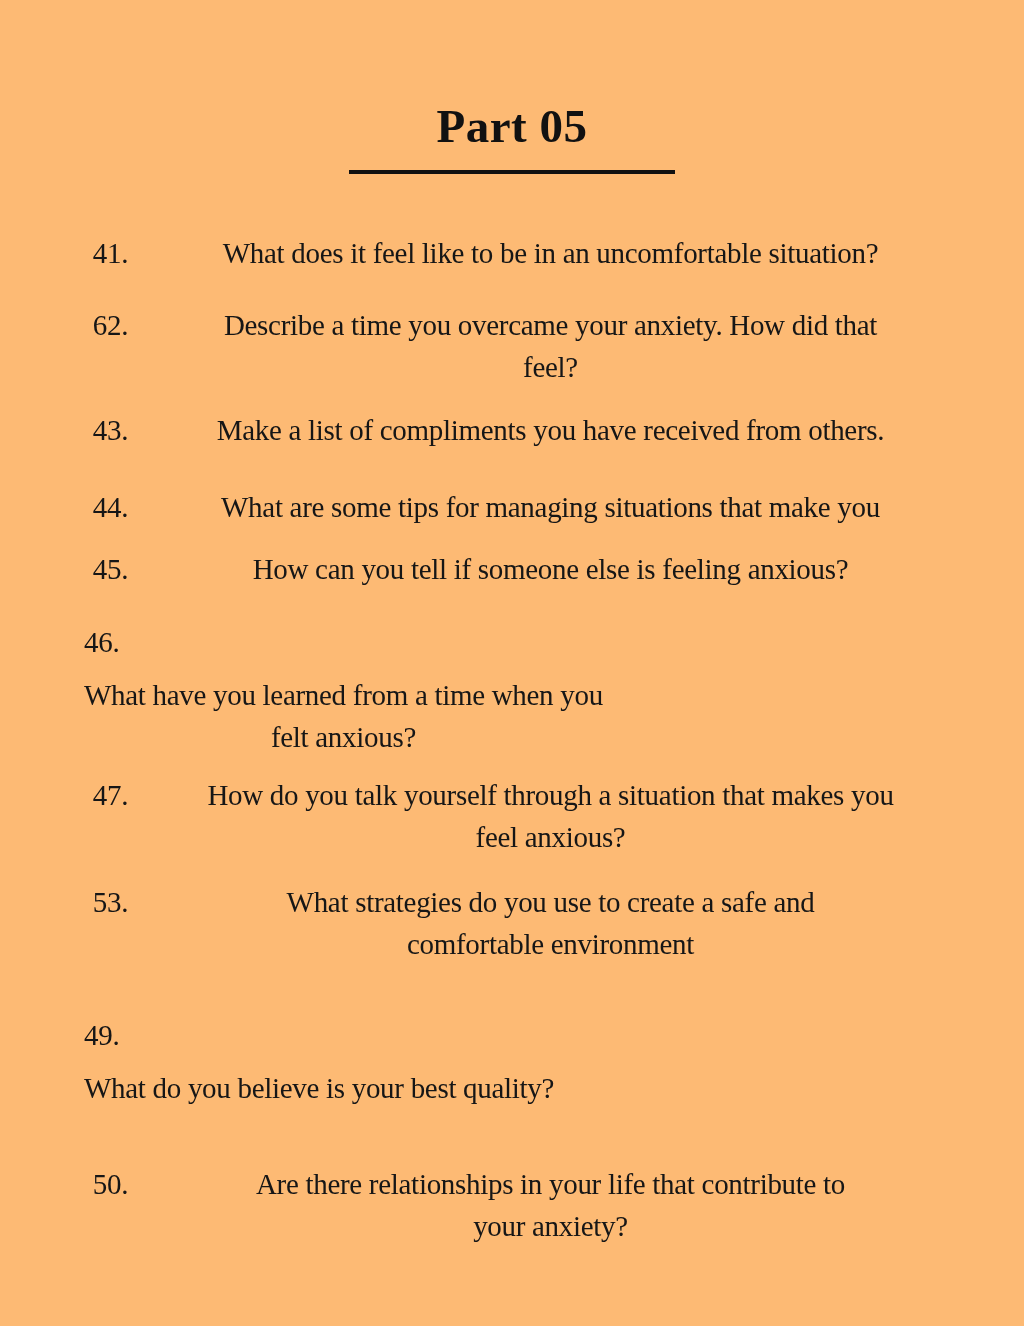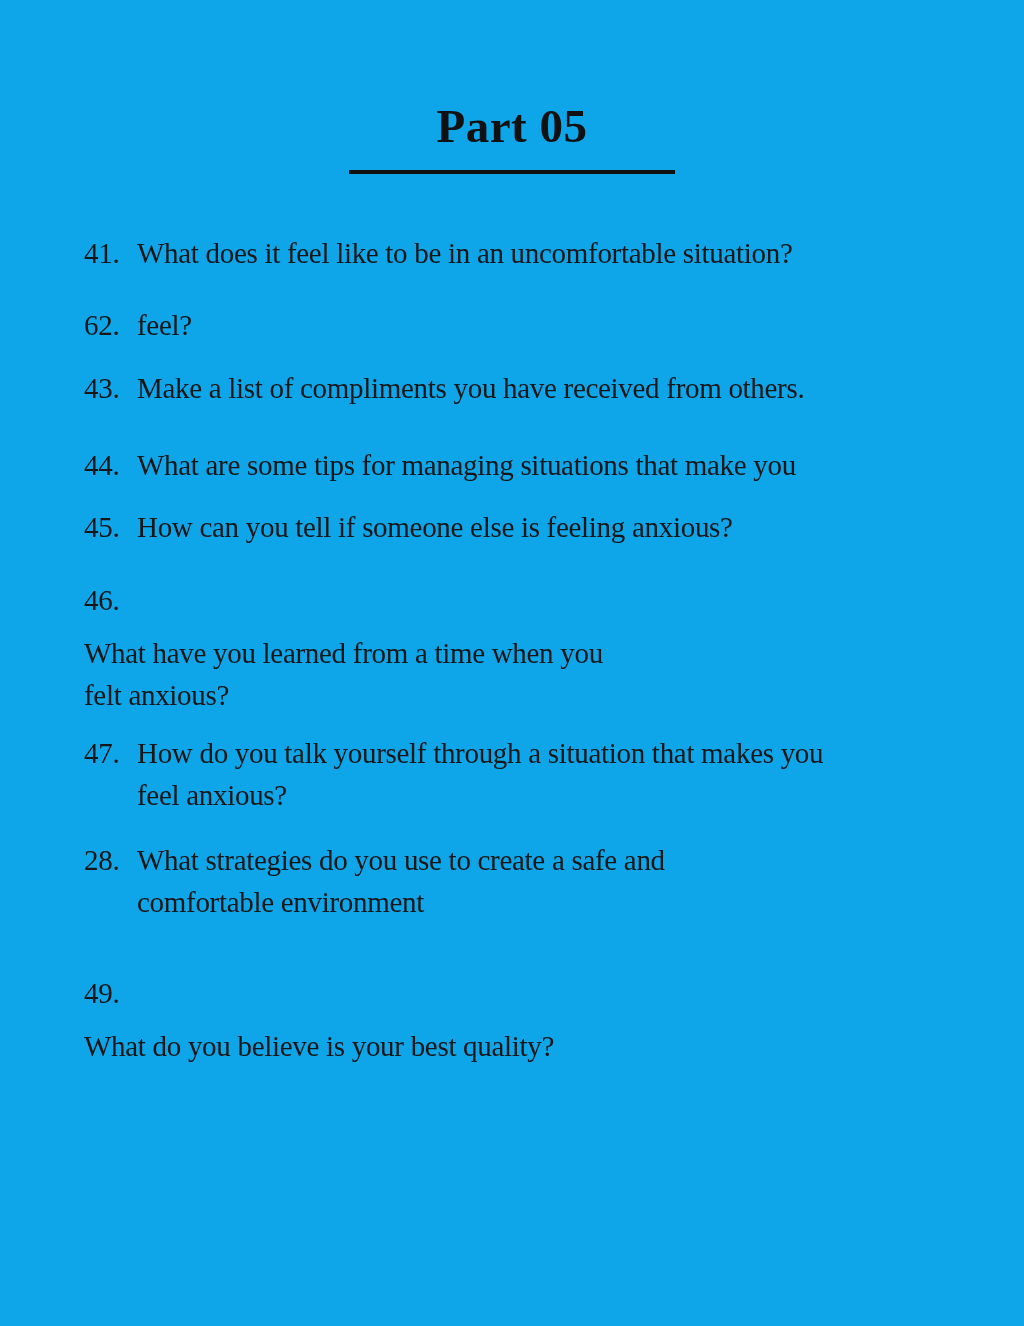--- a/index.html
+++ b/index.html
@@ -13,21 +13,21 @@
     height: 1326px;
     font-family: "Liberation Serif", "DejaVu Serif", serif;
     color: #161616;
     overflow: hidden;
   }
 
   .page {
     width: 1024px;
     height: 1326px;
     padding-top: 96px;
-    background: #0ea5e9;
+    background: #fdba74;
   }
 
   .doc-header {
     text-align: center;
   }
 
   .doc-title {
     font-size: 47px;
     font-weight: 700;
     letter-spacing: 0.5px;
@@ -47,20 +47,21 @@
     padding-left: 84px;
     padding-right: 60px;
   }
 
   .question {
     display: flex;
     align-items: flex-start;
     font-size: 29px;
     line-height: 42px;
     letter-spacing: -0.3px;
+    text-align: center;
   }
 
   .q-num {
     flex: 0 0 53px;
     white-space: nowrap;
   }
 
   .q-text {
     flex: 1 1 auto;
   }
@@ -91,20 +92,21 @@
     <div class="question">
       <span class="q-num">41.</span>
       <span class="q-text">
           <div>What does it feel like to be in an uncomfortable situation?</div>
         </span>
     </div>
 
     <div class="question">
       <span class="q-num">62.</span>
       <span class="q-text">
+          <div>Describe a time you overcame your anxiety. How did that</div>
           <div>feel?</div>
         </span>
     </div>
 
     <div class="question">
       <span class="q-num">43.</span>
       <span class="q-text">
           <div>Make a list of compliments you have received from others.</div>
         </span>
     </div>
@@ -133,29 +135,36 @@
 
     <div class="question">
       <span class="q-num">47.</span>
       <span class="q-text">
           <div>How do you talk yourself through a situation that makes you</div>
           <div>feel anxious?</div>
         </span>
     </div>
 
     <div class="question">
-      <span class="q-num">28.</span>
+      <span class="q-num">53.</span>
       <span class="q-text">
           <div>What strategies do you use to create a safe and</div>
           <div>comfortable environment</div>
         </span>
     </div>
 
     <div class="question">
       <span class="q-num">49.</span>
       <span class="q-text">
           <div>What do you believe is your best quality?</div>
         </span>
     </div>
 
+    <div class="question">
+      <span class="q-num">50.</span>
+      <span class="q-text">
+          <div>Are there relationships in your life that contribute to</div>
+          <div>your anxiety?</div>
+        </span>
+    </div>
   </div>
 
 </div>
 
 </body></html>

